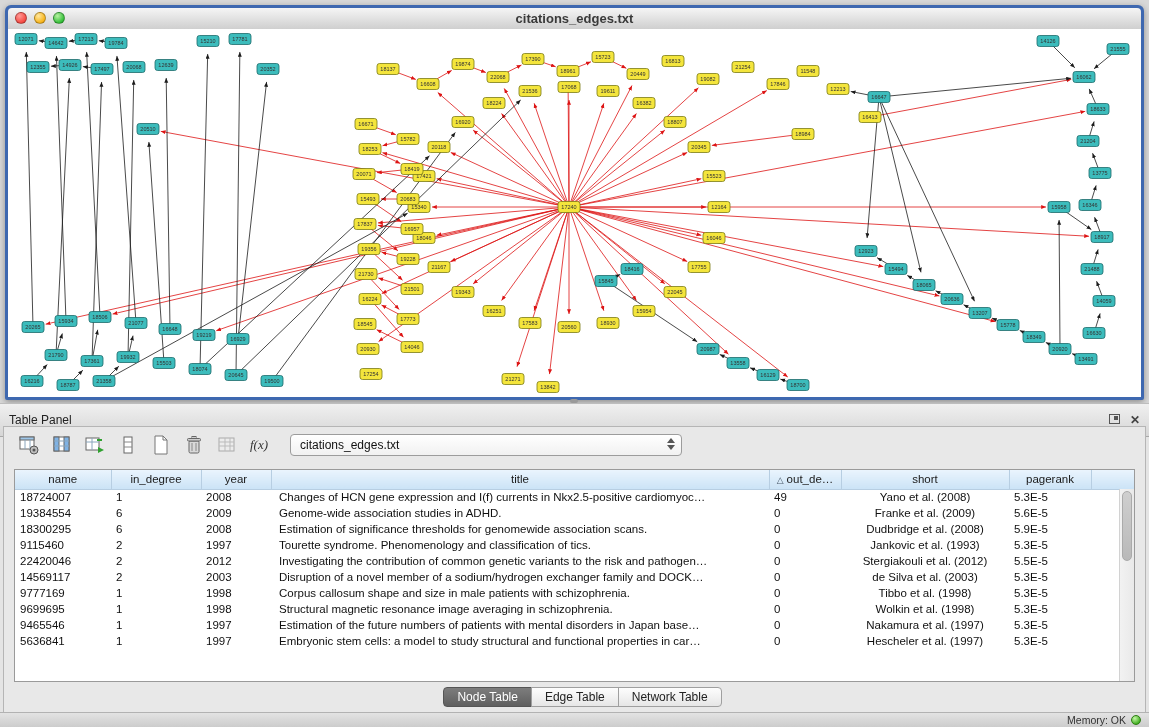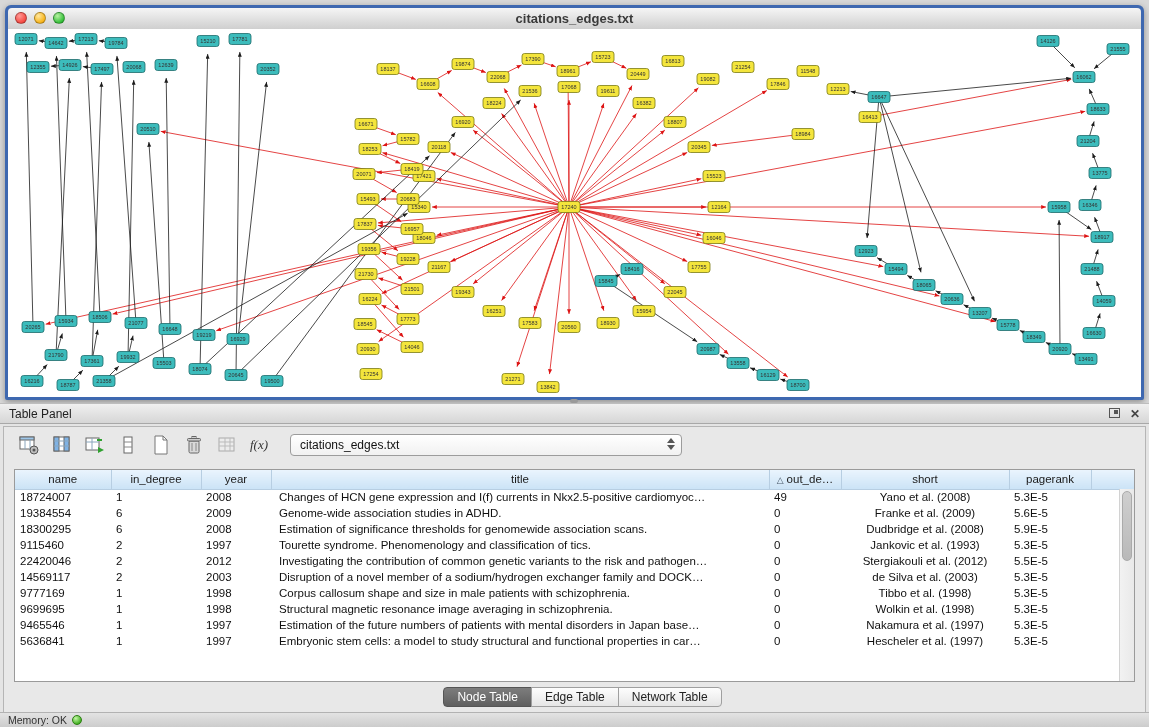--- a/index.html
+++ b/index.html
@@ -22,21 +22,21 @@
   .canvas svg { display:block; width:100%; height:100%; }
 
   
   .split-handle { position:absolute; left:570px; top:399px; width:8px; height:4px;
     border-radius:2px; background:#9a9a9a; }
 
   
   .table-panel { position:absolute; left:0; top:403px; width:1149px; height:309px; background:#e4e4e4; }
   .panel-header { height:21px; background:linear-gradient(#f0f0f0,#d6d6d6);
     border-top:1px solid #bdbdbd; border-bottom:1px solid #a8a8a8;
-    display:flex; align-items:center; padding:9px 9px; font-size:12px; color:#222; }
+    display:flex; align-items:center; padding:16px 9px; font-size:12px; color:#222; }
   .panel-header .spacer { flex:1; }
   .ph-icon { margin-left:10px; color:#444; font-size:12px; line-height:1; cursor:default; }
   .float-box { width:11px; height:10px; border:1.5px solid #555; position:relative; display:inline-block; }
   .float-box::after { content:""; position:absolute; right:1px; top:1px; width:4px; height:4px; background:#555; }
 
   .panel-body { position:absolute; top:23px; left:3px; right:3px; bottom:0;
     background:#e8e8e8; border:1px solid #b5b5b5; border-bottom:none; }
 
   
   .toolbar { height:36px; display:flex; align-items:center; gap:7px; padding:0 12px; }
@@ -71,21 +71,21 @@
   .tabs { position:absolute; bottom:5px; left:0; right:0; display:flex; justify-content:center; }
   .tab { font-family:"Liberation Sans", sans-serif; font-size:12px; padding:2px 13px; height:20px;
     border:1px solid #9f9f9f; background:linear-gradient(#fdfdfd,#e6e6e6); color:#222; margin-left:-1px; cursor:default; }
   .tab:first-child { border-radius:4px 0 0 4px; margin-left:16px; }
   .tab:last-child { border-radius:0 4px 4px 0; }
   .tab.sel { background:linear-gradient(#7d7d7d,#5f5f5f); color:#fff; border-color:#555; }
 
   
   .statusbar { position:absolute; bottom:0; left:0; right:0; height:15px;
     background:linear-gradient(#e3e3e3,#cccccc); border-top:1px solid #b2b2b2;
-    display:flex; align-items:center; gap:5px; padding:0 8px;
+    display:flex; justify-content:flex-end; align-items:center; gap:5px; padding:0 8px;
     font-size:10.5px; color:#333; }
   .mem-dot { width:10px; height:10px; border-radius:50%;
     background:radial-gradient(circle at 35% 30%, #c4f7a6, #3fae1f 75%); border:1px solid #2c7d12; }
 </style>
 </head>
 <body>
 
 <div class="desktop">
 
   <div class="net-window">

